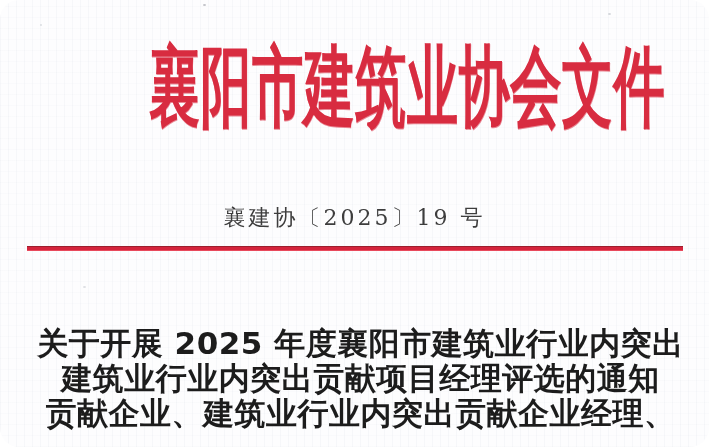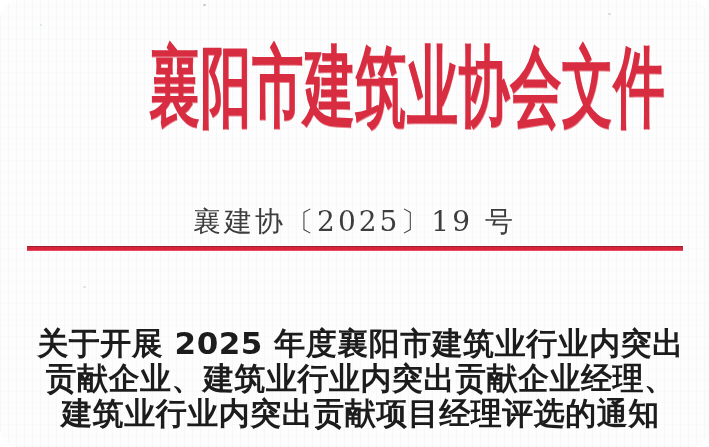--- a/index.html
+++ b/index.html
@@ -41,21 +41,21 @@
     transform: scaleX(0.58);
     transform-origin: 50% 0;
     white-space: nowrap;
     text-shadow: 0.5px 0.5px 0 rgba(216,44,64,0.55);
   }
   .doc-number {
     position: absolute;
     top: 203px; left: 0; right: 0;
     text-align: center;
     font-family: "DejaVu Serif", serif;
-    font-size: 28px;
+    font-size: 22px;
     letter-spacing: 3px;
     color: var(--docnum-gray, #3d3d3d);
     white-space: nowrap;
   }
   .red-divider {
     position: absolute;
     top: 246px; left: 27px;
     width: 656px; height: 5px;
     background: linear-gradient(180deg,
       var(--divider-dark, #9c1f2e) 0 22%,
@@ -90,22 +90,22 @@
 <div class="page">
 
   <div class="header-title">襄阳市建筑业协会文件</div>
 
   <div class="doc-number">襄建协〔2025〕19 号</div>
 
   <div class="red-divider"></div>
 
   <div class="subject">
     <div>关于开展 2025 年度襄阳市建筑业行业内突出</div>
+    <div>建筑业行业内突出贡献项目经理评选的通知</div>
     <div>贡献企业、建筑业行业内突出贡献企业经理、</div>
-    <div>建筑业行业内突出贡献项目经理评选的通知</div>
   </div>
 
   <div class="speck s1"></div>
   <div class="speck s2"></div>
   <div class="speck s3"></div>
   <div class="speck s4"></div>
 
 </div>
 
 </body></html>

